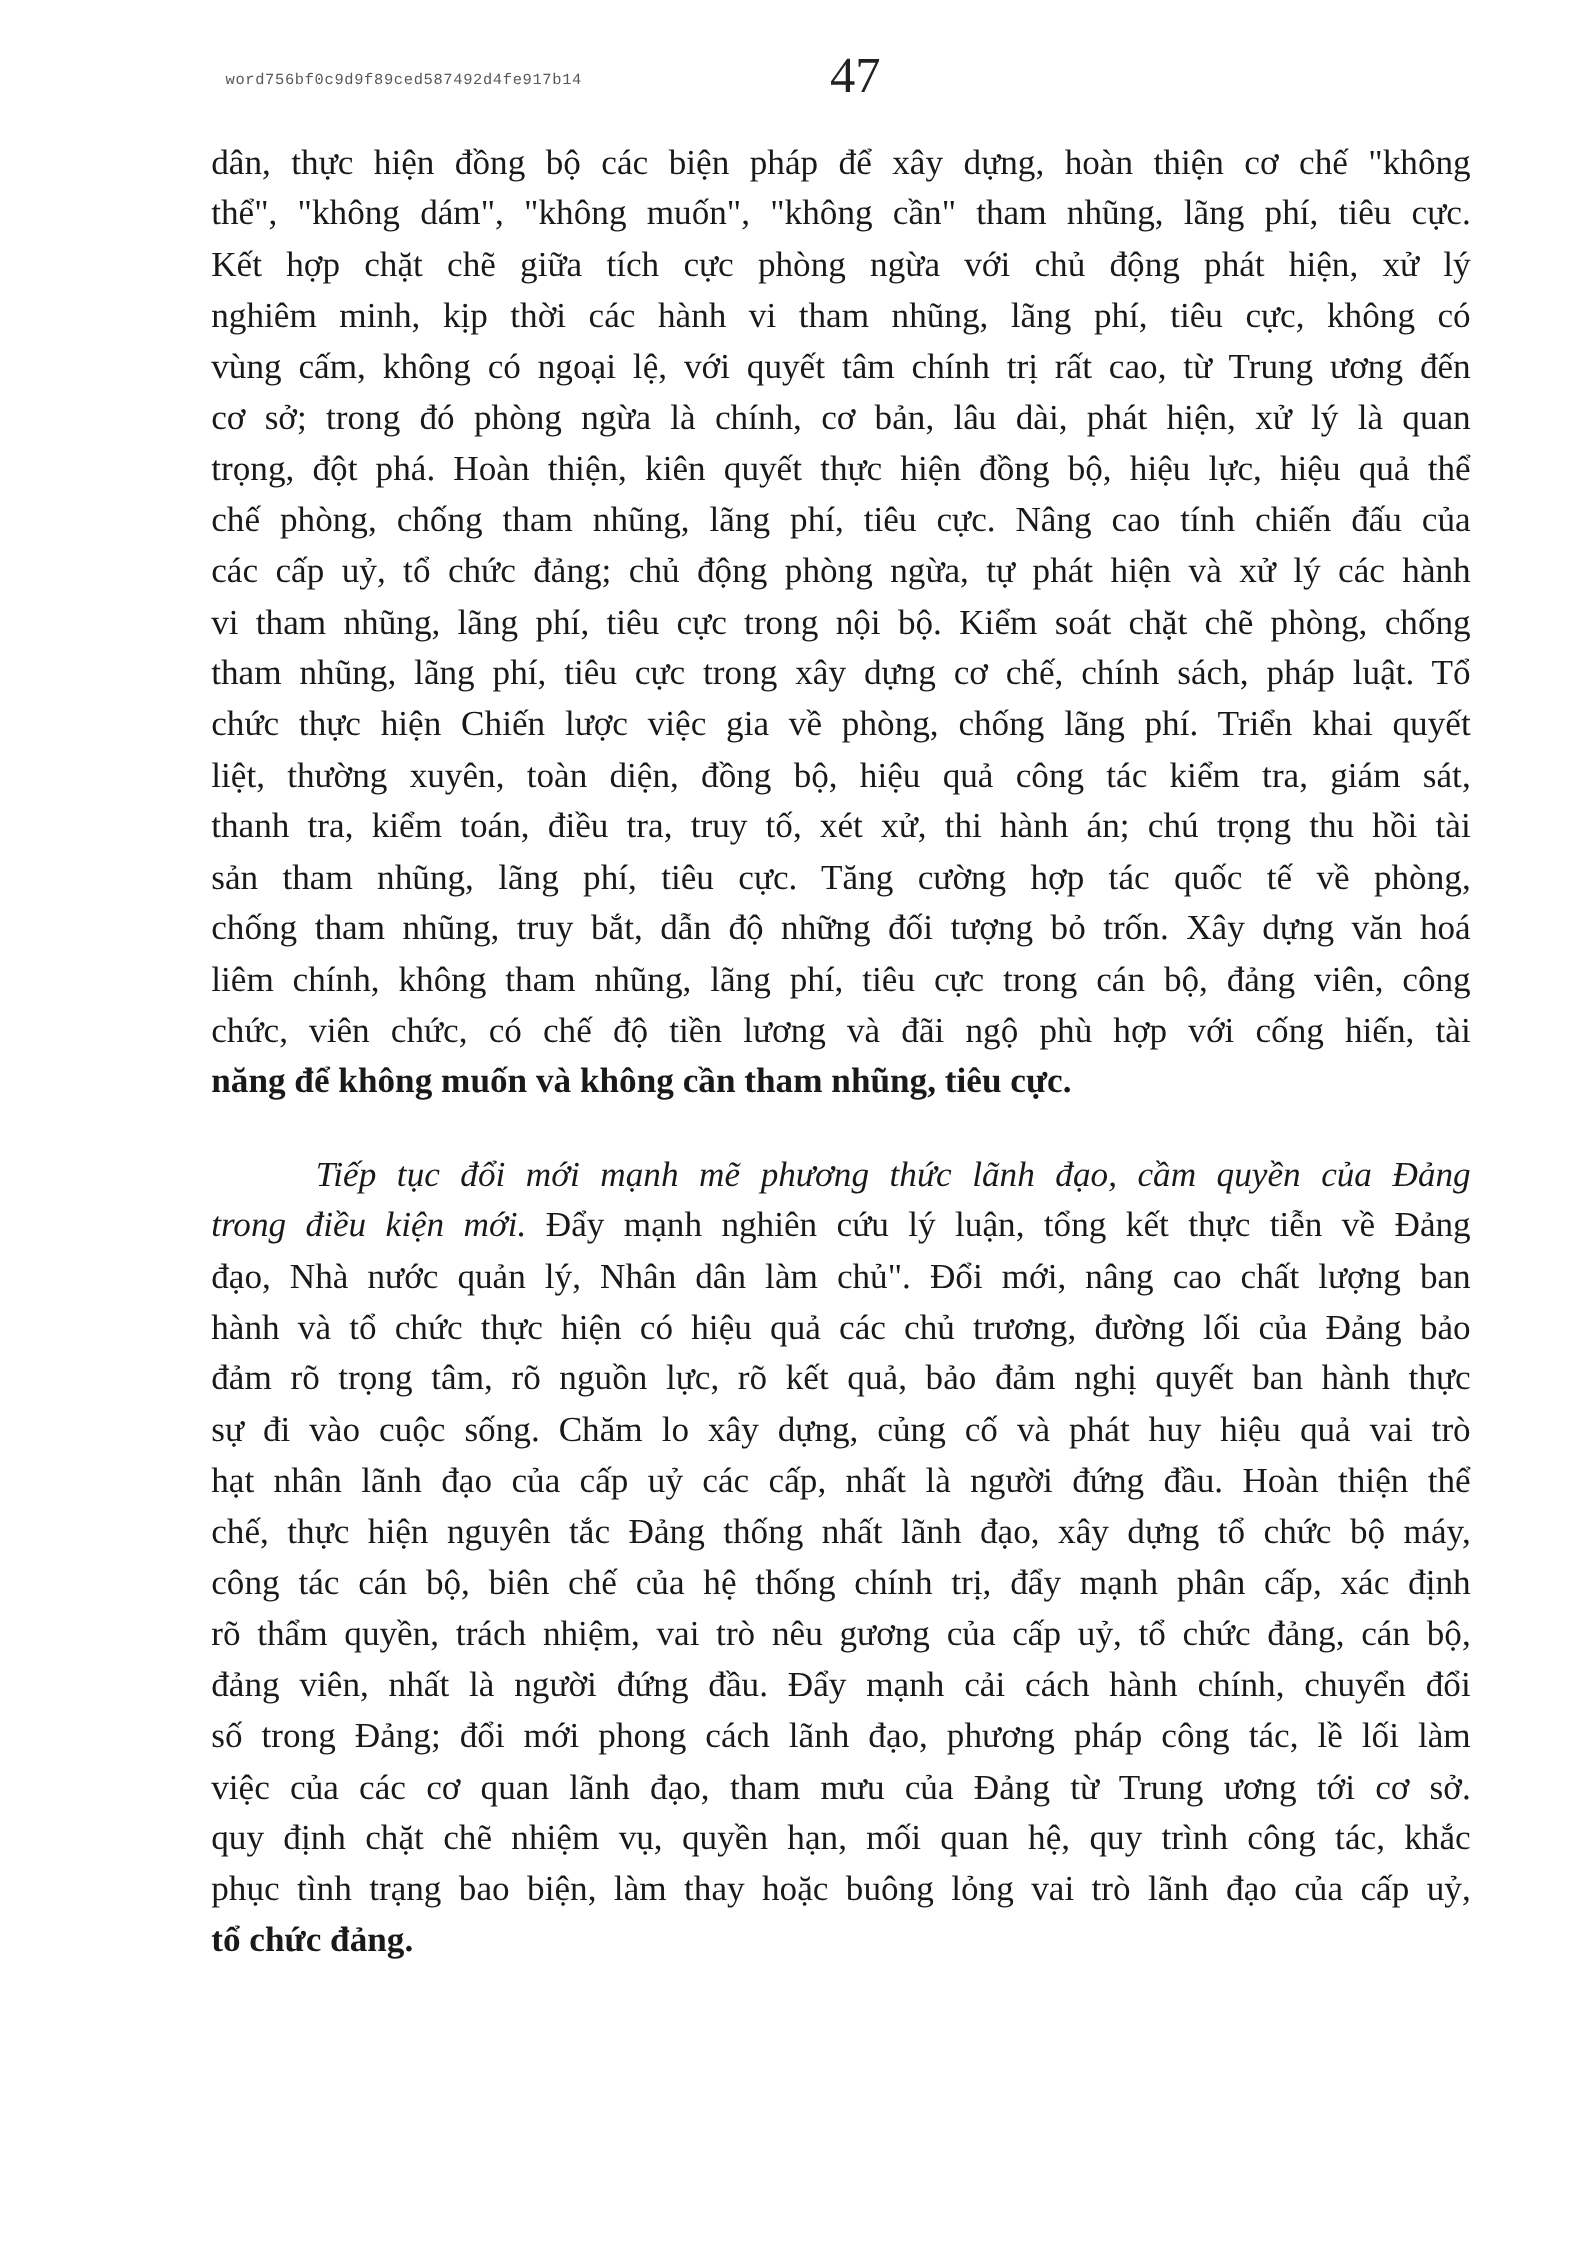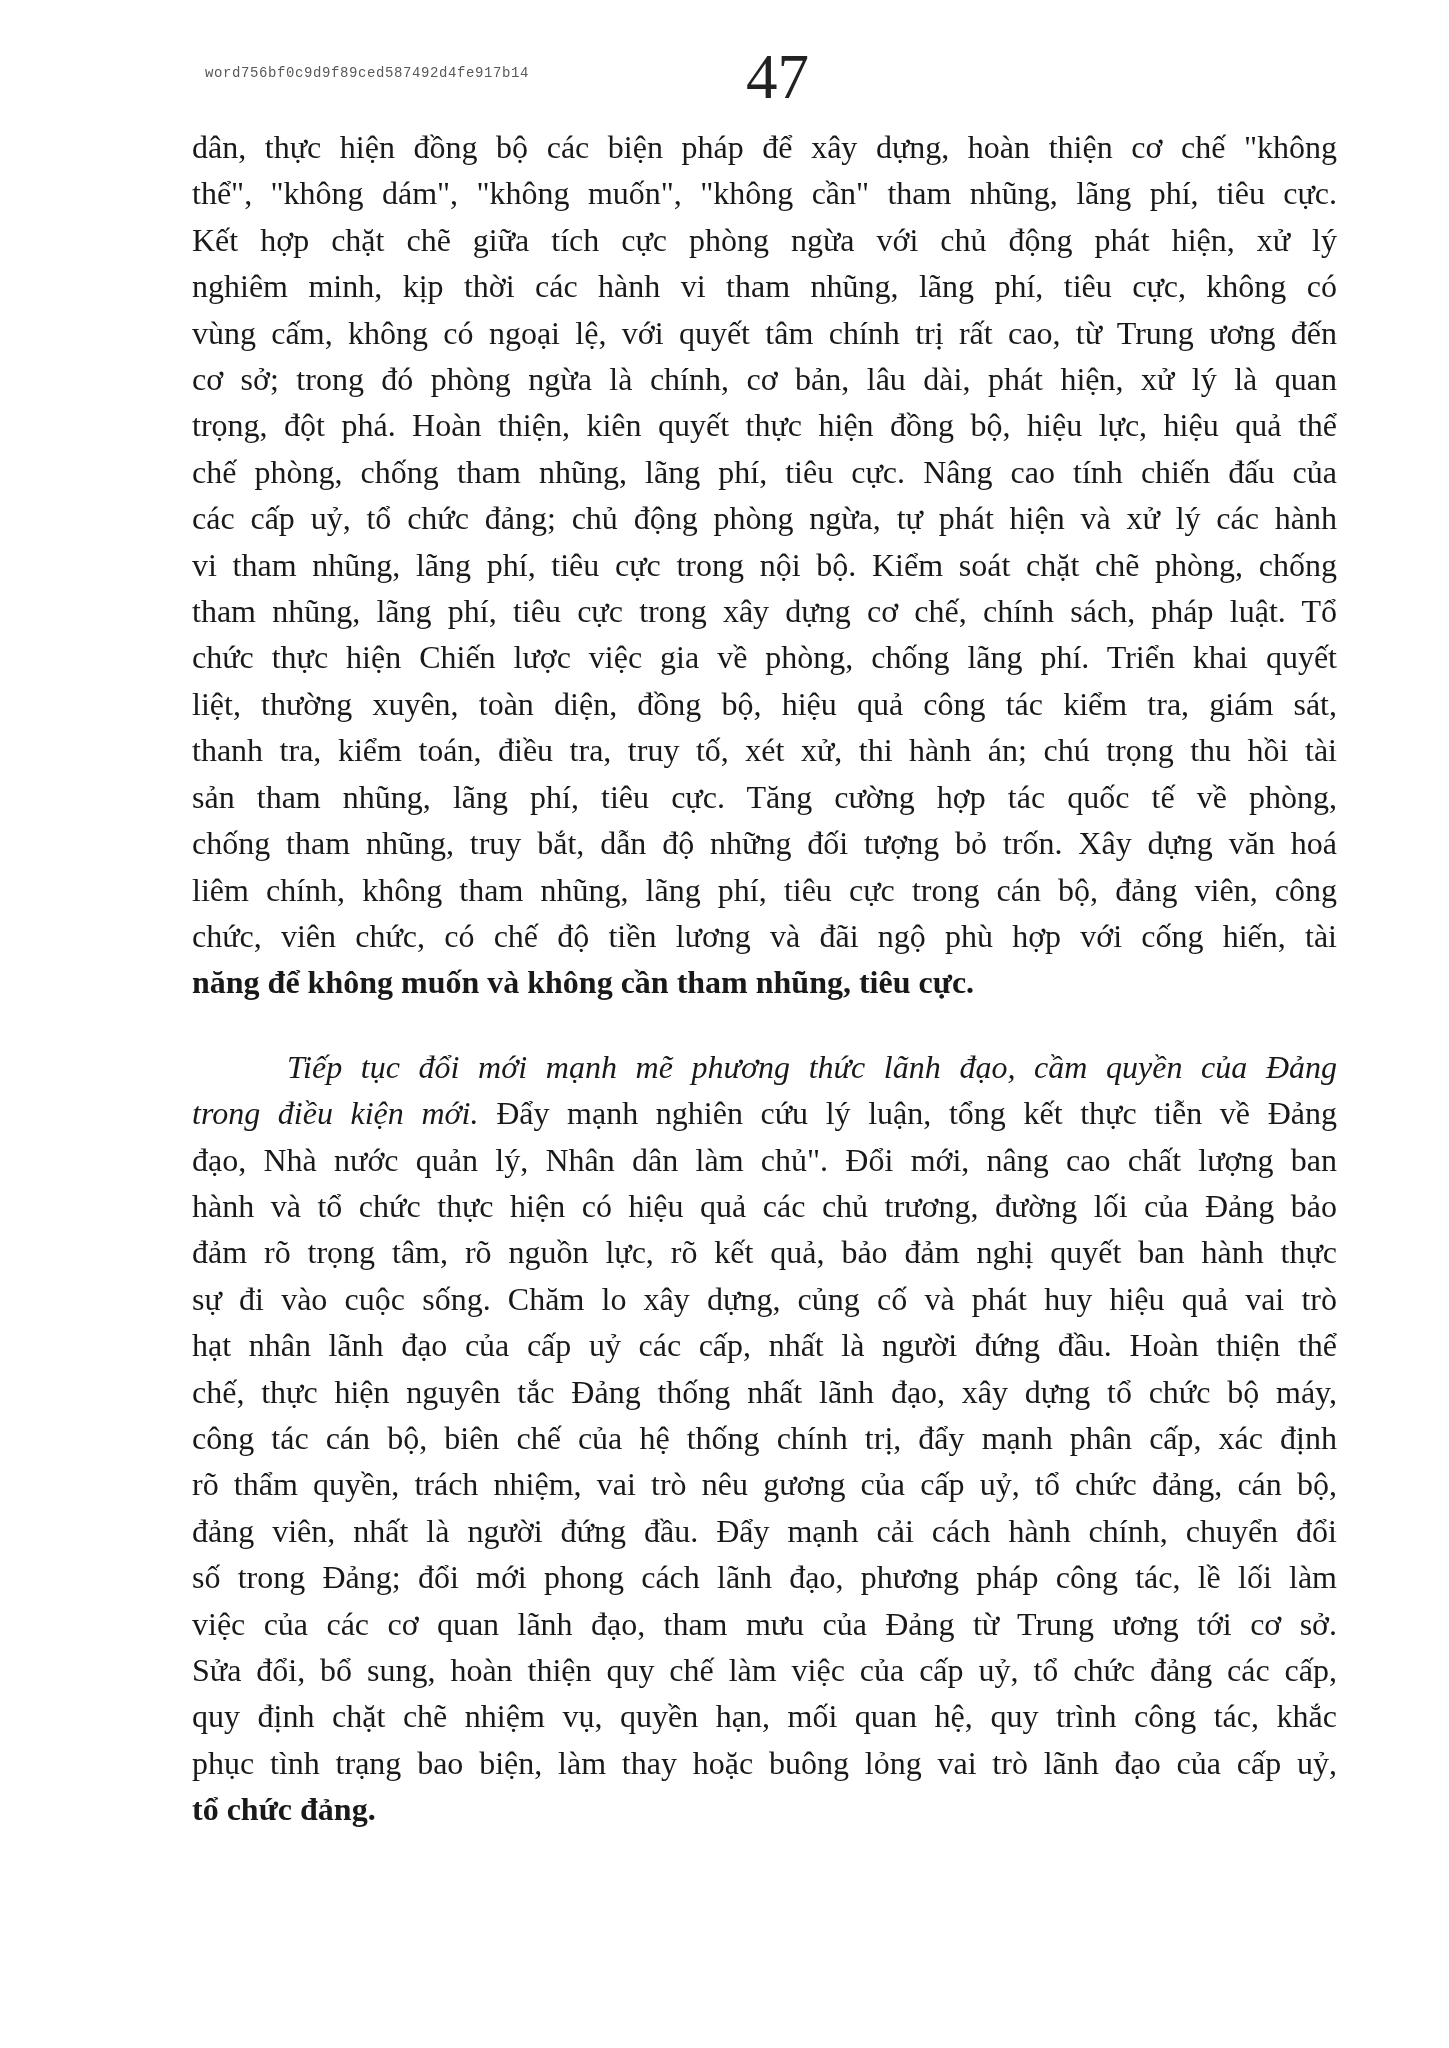--- a/index.html
+++ b/index.html
@@ -13,21 +13,21 @@
   }
   .doc-id{
     position:absolute;left:205px;top:66px;
     font-family:"Liberation Mono","DejaVu Sans Mono",monospace;
     font-size:14px;line-height:1;letter-spacing:0.6px;
     color:#585858;
   }
   .page-number{
     position:absolute;left:205px;top:46px;width:1145px;
     text-align:center;
-    font-size:63px;line-height:1;color:#222222;
+    font-size:46px;line-height:1;color:#222222;
   }
   .doc-body{
     position:absolute;left:192px;top:124px;width:1145px;
     font-size:32px;line-height:46.4px;
   }
   .para{margin:0;}
   .para + .para{margin-top:38px;}
   .ln{
     text-align:justify;
     text-align-last:justify;
@@ -72,19 +72,18 @@
         <div class="ln"><span>hành và tổ chức thực hiện có hiệu quả các chủ trương, đường lối của Đảng bảo</span></div>
         <div class="ln"><span>đảm rõ trọng tâm, rõ nguồn lực, rõ kết quả, bảo đảm nghị quyết ban hành thực</span></div>
         <div class="ln"><span>sự đi vào cuộc sống. Chăm lo xây dựng, củng cố và phát huy hiệu quả vai trò</span></div>
         <div class="ln"><span>hạt nhân lãnh đạo của cấp uỷ các cấp, nhất là người đứng đầu. Hoàn thiện thể</span></div>
         <div class="ln"><span>chế, thực hiện nguyên tắc Đảng thống nhất lãnh đạo, xây dựng tổ chức bộ máy,</span></div>
         <div class="ln"><span>công tác cán bộ, biên chế của hệ thống chính trị, đẩy mạnh phân cấp, xác định</span></div>
         <div class="ln"><span>rõ thẩm quyền, trách nhiệm, vai trò nêu gương của cấp uỷ, tổ chức đảng, cán bộ,</span></div>
         <div class="ln"><span>đảng viên, nhất là người đứng đầu. Đẩy mạnh cải cách hành chính, chuyển đổi</span></div>
         <div class="ln"><span>số trong Đảng; đổi mới phong cách lãnh đạo, phương pháp công tác, lề lối làm</span></div>
         <div class="ln"><span>việc của các cơ quan lãnh đạo, tham mưu của Đảng từ Trung ương tới cơ sở.</span></div>
-        <div class="ln"><span>Sửa đổi, bổ sung, hoàn thiện quy chế làm việc của cấp uỷ, tổ chức đảng các cấp,</span></div>
         <div class="ln"><span>quy định chặt chẽ nhiệm vụ, quyền hạn, mối quan hệ, quy trình công tác, khắc</span></div>
         <div class="ln"><span>phục tình trạng bao biện, làm thay hoặc buông lỏng vai trò lãnh đạo của cấp uỷ,</span></div>
         <div class="ln last"><span>tổ chức đảng.</span></div>
       </div>
     </div>
 </div>
 
 </body></html>

